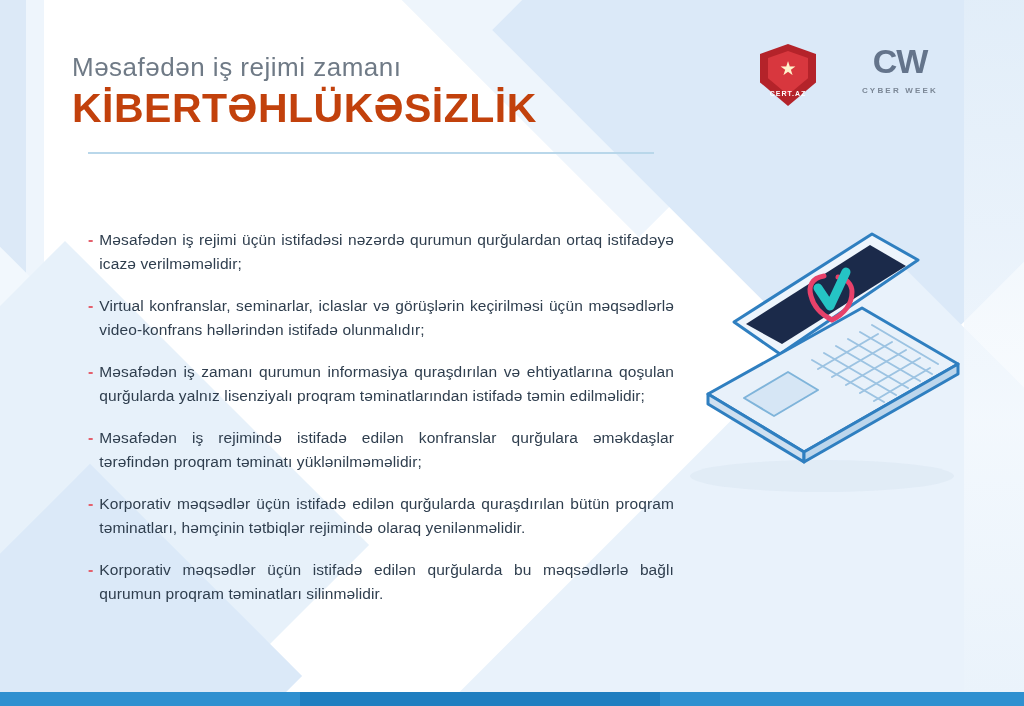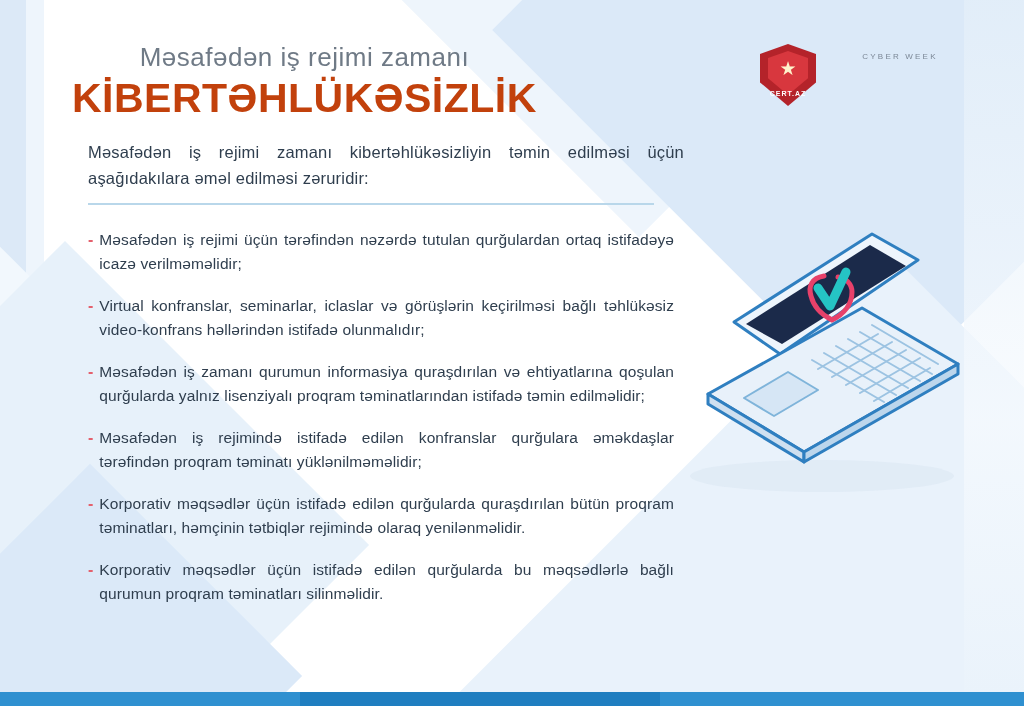--- a/index.html
+++ b/index.html
@@ -93,23 +93,22 @@
     left: -60px; bottom: -120px;
     width: 300px; height: 300px;
     background: #dbe9f8;
     transform: rotate(45deg);
   }
 
   
   .header {
     position: absolute;
     left: 72px;
-    top: 42px;
+    top: 52px;
     z-index: 5;
-    text-align: center;
   }
   .title-small {
     font-size: 26px;
     color: #6f7a86;
     letter-spacing: .5px;
     font-weight: 400;
     line-height: 1.2;
     white-space: nowrap;
   }
   .title-big {
@@ -178,21 +177,21 @@
     letter-spacing: -1px;
     color: #64748b;
     line-height: 1;
   }
   .logo-cw .cw-label {
     display: block;
     margin-top: 8px;
     font-size: 8px;
     letter-spacing: 2.2px;
     color: #7b8796;
-    font-weight: 400;
+    font-weight: 700;
   }
 
   
   .lead-wrap {
     position: absolute;
     left: 88px;
     top: 140px;
     width: 596px;
     z-index: 5;
   }
@@ -289,37 +288,37 @@
   </div>
 
   <div class="logos">
     <div class="logo-cert">
       <div class="shield"></div>
       <div class="inner"></div>
       <div class="star">★</div>
       <div class="cert-text">CERT.AZ</div>
     </div>
     <div class="logo-cw">
+      <span class="mark">CW</span>
       <span class="cw-label">CYBER WEEK</span>
     </div>
   </div>
 
   <div class="lead-wrap">
-    <div class="lead">Məsafədən iş rejimi zamanı kibertəhlükəsizliyin təmin edilməsi üçün aşağıdakılara əməl edilməsi zəruridir:</div>
     <div class="lead-rule"></div>
   </div>
 
   <div class="body-list">
     <div class="item">
       <span class="dash">-</span>
-      <span class="txt">Məsafədən iş rejimi üçün tərəfindən nəzərdə tutulan qurğulardan ortaq istifadəyə icazə verilməməlidir;</span>
-    </div>
-    <div class="item">
-      <span class="dash">-</span>
-      <span class="txt">Virtual konfranslar, seminarlar, iclaslar və görüşlərin keçirilməsi bağlı təhlükəsiz video-konfrans həllərindən istifadə olunmalıdır;</span>
+      <span class="txt">Məsafədən iş rejimi üçün istifadəsi nəzərdə qurumun qurğulardan ortaq istifadəyə icazə verilməməlidir;</span>
+    </div>
+    <div class="item">
+      <span class="dash">-</span>
+      <span class="txt">Virtual konfranslar, seminarlar, iclaslar və görüşlərin keçirilməsi üçün məqsədlərlə video-konfrans həllərindən istifadə olunmalıdır;</span>
     </div>
     <div class="item">
       <span class="dash">-</span>
       <span class="txt">Məsafədən iş zamanı qurumun informasiya quraşdırılan və ehtiyatlarına qoşulan qurğularda yalnız lisenziyalı proqram təminatlarından istifadə təmin edilməlidir;</span>
     </div>
     <div class="item">
       <span class="dash">-</span>
       <span class="txt">Məsafədən iş rejimində istifadə edilən konfranslar qurğulara əməkdaşlar tərəfindən proqram təminatı yüklənilməməlidir;</span>
     </div>
     <div class="item">

